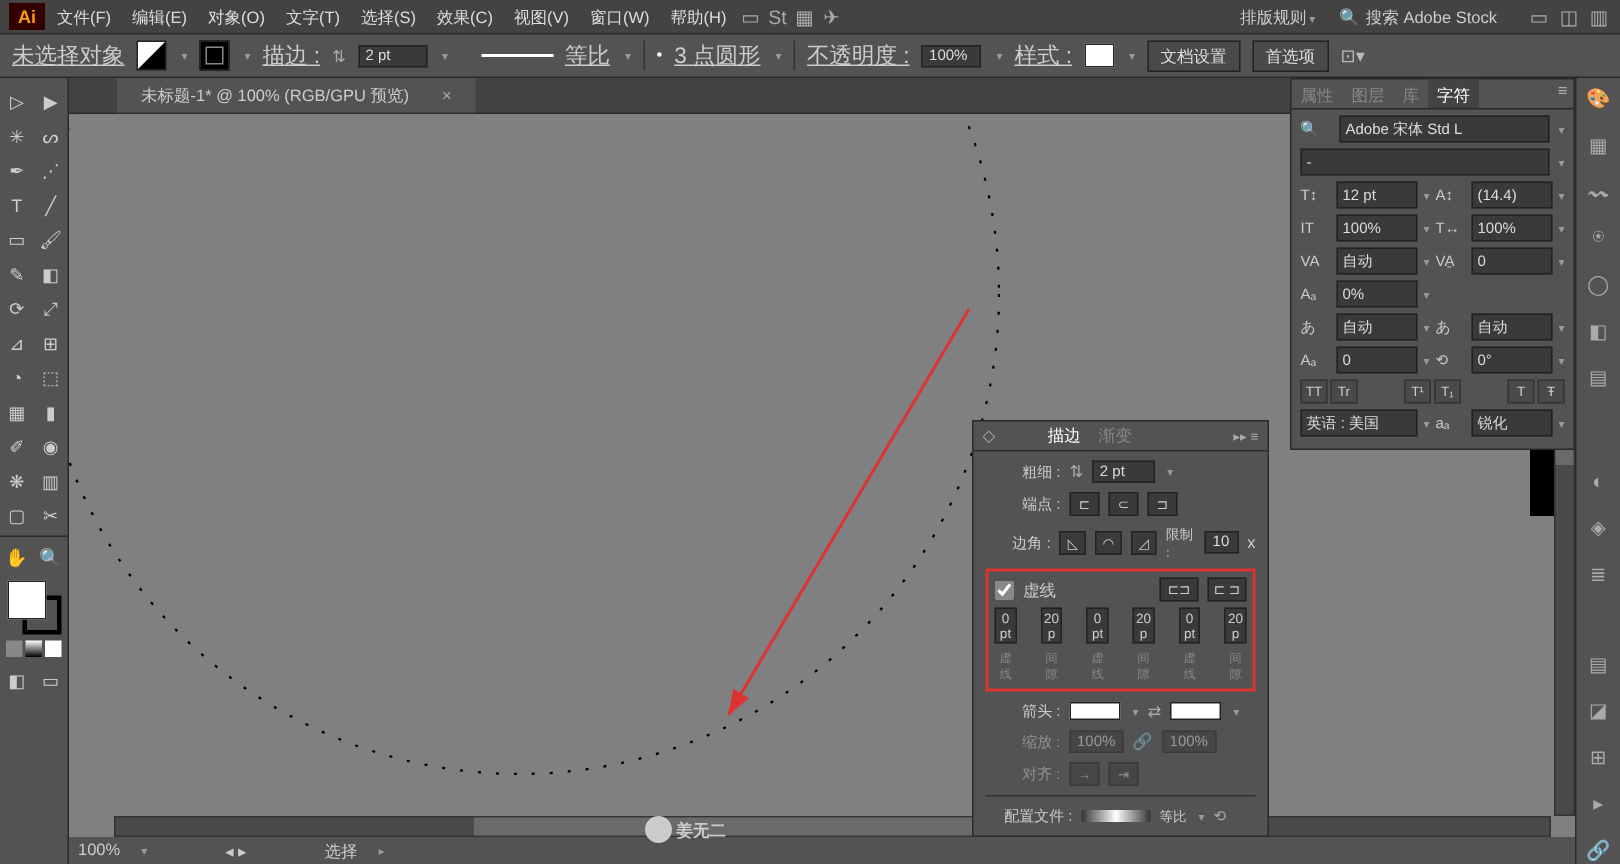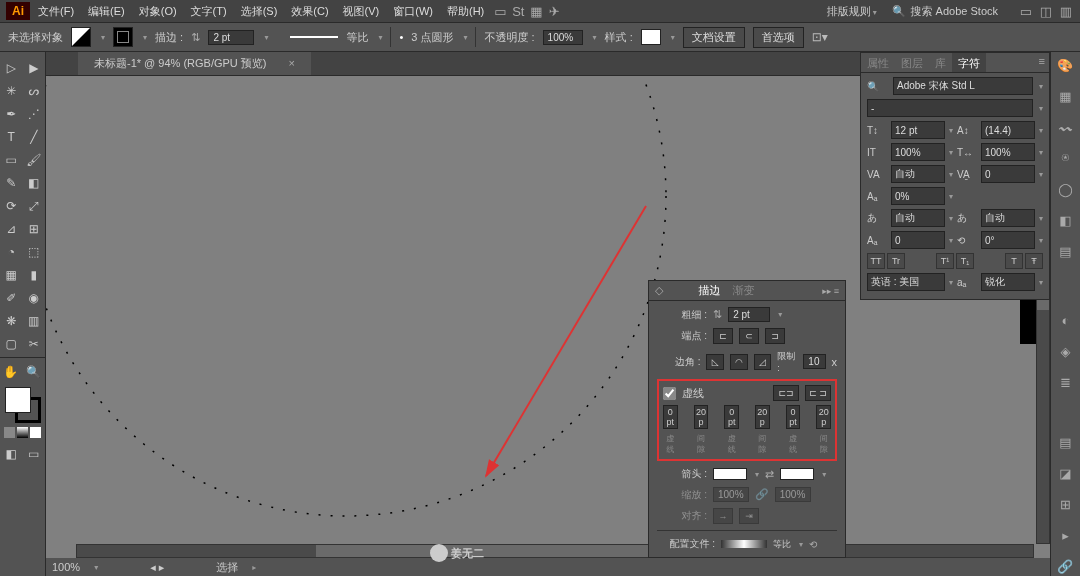--- a/index.html
+++ b/index.html
@@ -6,21 +6,21 @@
   body{background:#434343;width:1080px;height:576px;overflow:hidden;position:relative;}
   .menubar{height:22px;background:#434343;display:flex;align-items:center;padding:0 6px;gap:2px;}
   .ai-logo{width:24px;height:18px;background:#330000;color:#ff9a00;font-weight:bold;display:flex;align-items:center;justify-content:center;font-size:12px;}
   .menu-item{padding:2px 6px;color:#ddd;cursor:default;}
   .menu-right{margin-left:auto;display:flex;align-items:center;gap:10px;}
   .menu-icon{width:16px;height:16px;display:flex;align-items:center;justify-content:center;color:#aaa;font-size:13px;}
   .search-box{display:flex;align-items:center;gap:4px;color:#777;font-size:11px;}
   .layout-icons{display:flex;gap:4px;margin-left:10px;}
 
   .control-bar{height:30px;background:#535353;display:flex;align-items:center;padding:0 8px;gap:8px;border-top:1px solid #2a2a2a;border-bottom:1px solid #2a2a2a;}
-  .cb-label{color:#ccc;font-size:11px;}
+  .cb-label{color:#ccc;font-size:15px;text-decoration:underline;}
   .swatch{width:20px;height:20px;border:1px solid #222;background:linear-gradient(135deg,#fff 49%,#000 51%);}
   .swatch2{width:20px;height:20px;border:1px solid #222;background:#000;position:relative;}
   .swatch2::after{content:"";position:absolute;top:3px;left:3px;right:3px;bottom:3px;background:#000;border:1px solid #888;}
   .num-input{background:#3a3a3a;border:1px solid #222;padding:1px 4px;width:46px;color:#ddd;font-size:10px;}
   .dd-chevron{font-size:8px;color:#999;margin-left:2px;}
   .line-sample{width:48px;height:2px;background:linear-gradient(to right,#fff 0,#fff 100%);}
   .btn{border:1px solid #222;background:#4a4a4a;padding:2px 8px;color:#ddd;font-size:11px;}
   .chain{font-size:12px;color:#bbb;}
 
   .workspace{display:flex;height:524px;}
@@ -212,21 +212,21 @@
       <div style="background:#fff;position:relative"></div>
     </div>
     <div class="tb-row">
         <div class="tb-btn">◧</div>
         <div class="tb-btn">▭</div>
       </div>
   </div>
 
   <div class="canvas-zone">
     <div class="doc-tab">
-      <span><span>未标题-1* @ 94% (RGB/GPU 预览)</span><span class="doc-close">×</span></span>
+      <span><span>未标题-1* @ 100% (RGB/GPU 预览)</span><span class="doc-close">×</span></span>
     </div>
     <div class="canvas">
       <div class="artboard-strip"></div>
 
       <svg width="100%" height="100%" style="position:absolute;top:0;left:0;pointer-events:none">
         <ellipse cx="300" cy="120" rx="320" ry="320" fill="none" stroke="#000" stroke-width="1.5" stroke-dasharray="2 10"></ellipse>
       </svg>
 
       <svg width="100%" height="100%" class="arrow-anno">
         <defs>

